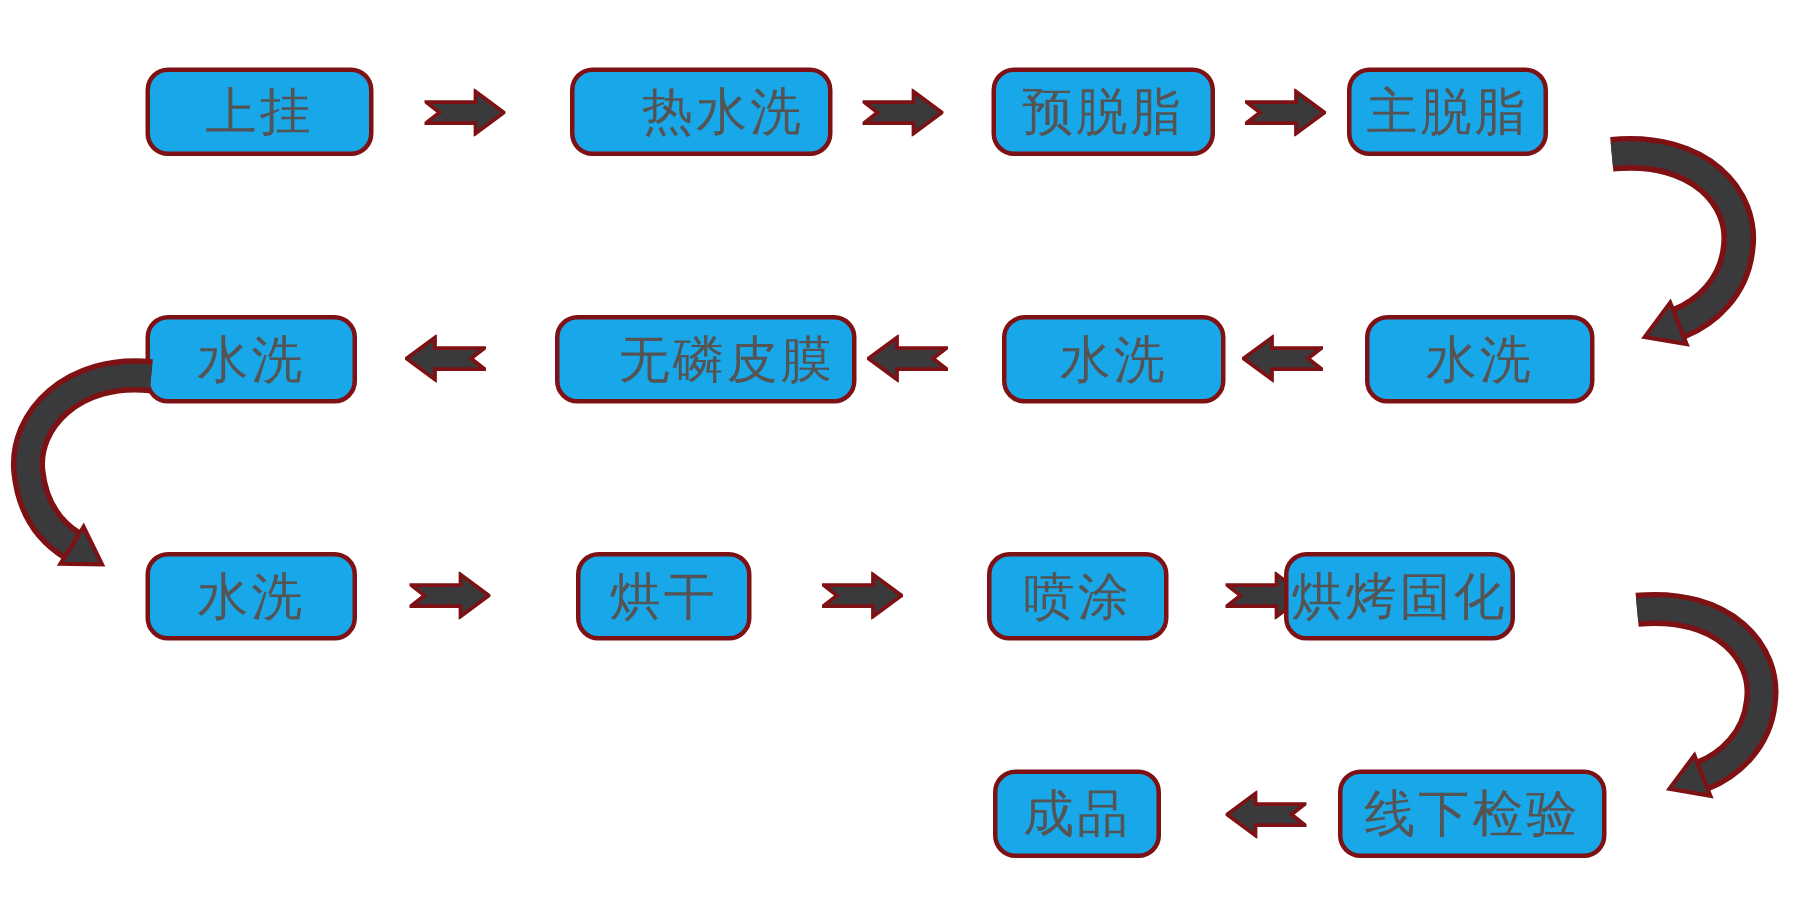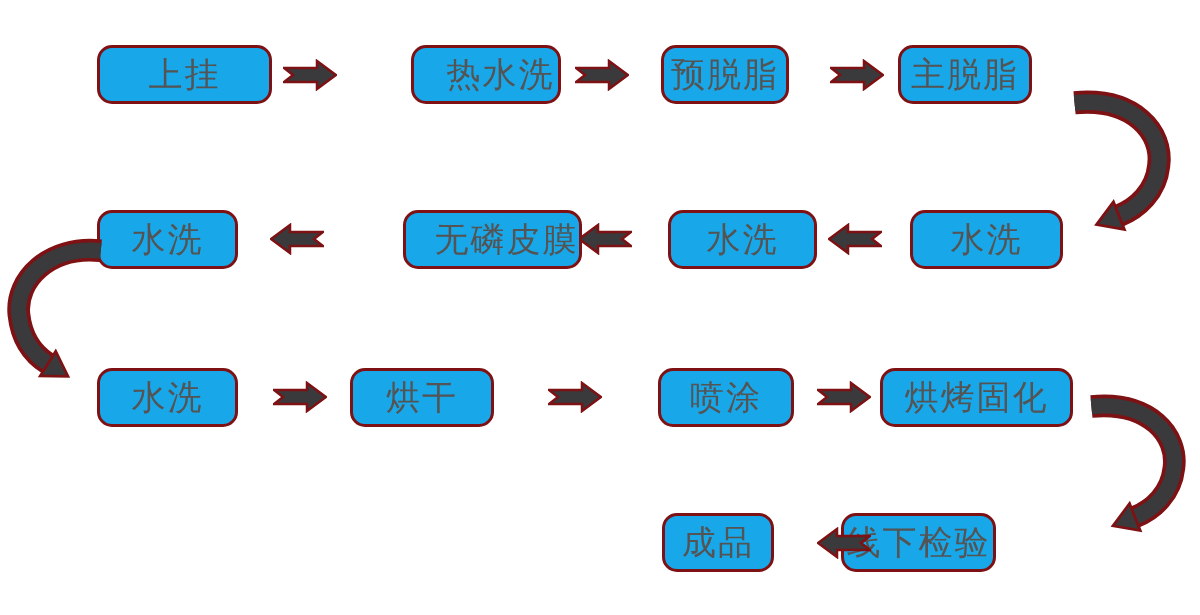--- a/index.html
+++ b/index.html
@@ -51,79 +51,79 @@
   .curve .under { stroke: var(--arrow-border); stroke-width: 25; }
   .curve .over  { stroke: var(--arrow-fill);  stroke-width: 17; }
   .curve .head  { fill: var(--arrow-fill); stroke: var(--arrow-border); stroke-width: 3; stroke-linejoin: miter; }
   .flip { transform: scaleX(-1); }
 </style>
 </head>
 <body>
 
 <div class="stage">
 
-  <div class="node" style="left:97px; top:45px; width:175px;">上挂</div>
+  <div class="node" style="left:97px; top:45px; width:152px;">上挂</div>
   <svg class="sarrow" viewBox="0 0 54 32" style="left:283px; top:59px;">
     <polygon points="1,9 34,9 34,2 53,16 34,30 34,23 1,23 10,16"></polygon>
   </svg>
-  <div class="node" style="left:411px; top:45px; width:150px;padding-left:29px;">热水洗</div>
+  <div class="node" style="left:380px; top:45px; width:175px;padding-left:29px;">热水洗</div>
   <svg class="sarrow" viewBox="0 0 54 32" style="left:575px; top:59px;">
     <polygon points="1,9 34,9 34,2 53,16 34,30 34,23 1,23 10,16"></polygon>
   </svg>
-  <div class="node" style="left:661px; top:45px; width:128px;">预脱脂</div>
+  <div class="node" style="left:661px; top:45px; width:149px;">预脱脂</div>
   <svg class="sarrow" viewBox="0 0 54 32" style="left:830px; top:59px;">
     <polygon points="1,9 34,9 34,2 53,16 34,30 34,23 1,23 10,16"></polygon>
   </svg>
   <div class="node" style="left:898px; top:45px; width:134px;">主脱脂</div>
 
   <svg class="curve" viewBox="0 0 110 160" style="left:1062px; top:88px; width:112px; height:148px;">
     <path class="under" d="M 8 16 C 72 10 104 48 99 84 C 96 112 76 130 56 138"></path>
     <path class="over" d="M 8 16 C 72 10 104 48 99 84 C 96 112 76 130 56 138"></path>
     <polygon class="head" points="50.1,123.1 61.9,152.9 31.8,147.7"></polygon>
   </svg>
 
   <div class="node" style="left:910px; top:210px; width:153px;">水洗</div>
   <svg class="sarrow flip" viewBox="0 0 54 32" style="left:828px; top:223px;">
     <polygon points="1,9 34,9 34,2 53,16 34,30 34,23 1,23 10,16"></polygon>
   </svg>
   <div class="node" style="left:668px; top:210px; width:149px;">水洗</div>
   <svg class="sarrow flip" viewBox="0 0 54 32" style="left:578px; top:223px;">
     <polygon points="1,9 34,9 34,2 53,16 34,30 34,23 1,23 10,16"></polygon>
   </svg>
-  <div class="node" style="left:403px; top:210px; width:179px;padding-left:28px;">无磷皮膜</div>
+  <div class="node" style="left:370px; top:210px; width:201px;padding-left:28px;">无磷皮膜</div>
   <svg class="sarrow flip" viewBox="0 0 54 32" style="left:270px; top:223px;">
     <polygon points="1,9 34,9 34,2 53,16 34,30 34,23 1,23 10,16"></polygon>
   </svg>
   <div class="node" style="left:97px; top:210px; width:141px;">水洗</div>
 
   <svg class="curve" viewBox="0 0 110 160" style="left:8px; top:230px; width:100px; height:158px;">
     <path class="under" d="M 102 16 C 45 10 8 48 12 86 C 15 114 28 130 44 140"></path>
     <path class="over" d="M 102 16 C 45 10 8 48 12 86 C 15 114 28 130 44 140"></path>
     <polygon class="head" points="52.5,126.4 35.5,153.6 66,154"></polygon>
   </svg>
 
   <div class="node" style="left:97px; top:368px; width:141px;">水洗</div>
   <svg class="sarrow" viewBox="0 0 54 32" style="left:273px; top:381px;">
     <polygon points="1,9 34,9 34,2 53,16 34,30 34,23 1,23 10,16"></polygon>
   </svg>
-  <div class="node" style="left:350px; top:368px; width:144px;">烘干</div>
+  <div class="node" style="left:384px; top:368px; width:117px;">烘干</div>
   <svg class="sarrow" viewBox="0 0 54 32" style="left:548px; top:381px;">
     <polygon points="1,9 34,9 34,2 53,16 34,30 34,23 1,23 10,16"></polygon>
   </svg>
-  <div class="node" style="left:658px; top:368px; width:136px;">喷涂</div>
+  <div class="node" style="left:658px; top:368px; width:121px;">喷涂</div>
   <svg class="sarrow" viewBox="0 0 54 32" style="left:817px; top:381px;">
     <polygon points="1,9 34,9 34,2 53,16 34,30 34,23 1,23 10,16"></polygon>
   </svg>
-  <div class="node" style="left:880px; top:368px; width:193px;">烘烤固化</div>
+  <div class="node" style="left:856px; top:368px; width:154px;">烘烤固化</div>
 
   <svg class="curve" viewBox="0 0 110 160" style="left:1078px; top:392px; width:112px; height:145px;">
     <path class="under" d="M 8 16 C 72 10 104 48 99 84 C 96 112 76 130 56 138"></path>
     <path class="over" d="M 8 16 C 72 10 104 48 99 84 C 96 112 76 130 56 138"></path>
     <polygon class="head" points="50.1,123.1 61.9,152.9 31.8,147.7"></polygon>
   </svg>
 
-  <div class="node" style="left:841px; top:513px; width:155px;">线下检验</div>
+  <div class="node" style="left:892px; top:513px; width:179px;">线下检验</div>
   <svg class="sarrow flip" viewBox="0 0 54 32" style="left:817px; top:527px;">
     <polygon points="1,9 34,9 34,2 53,16 34,30 34,23 1,23 10,16"></polygon>
   </svg>
   <div class="node" style="left:662px; top:513px; width:112px;">成品</div>
 
 </div>
 
 </body></html>

